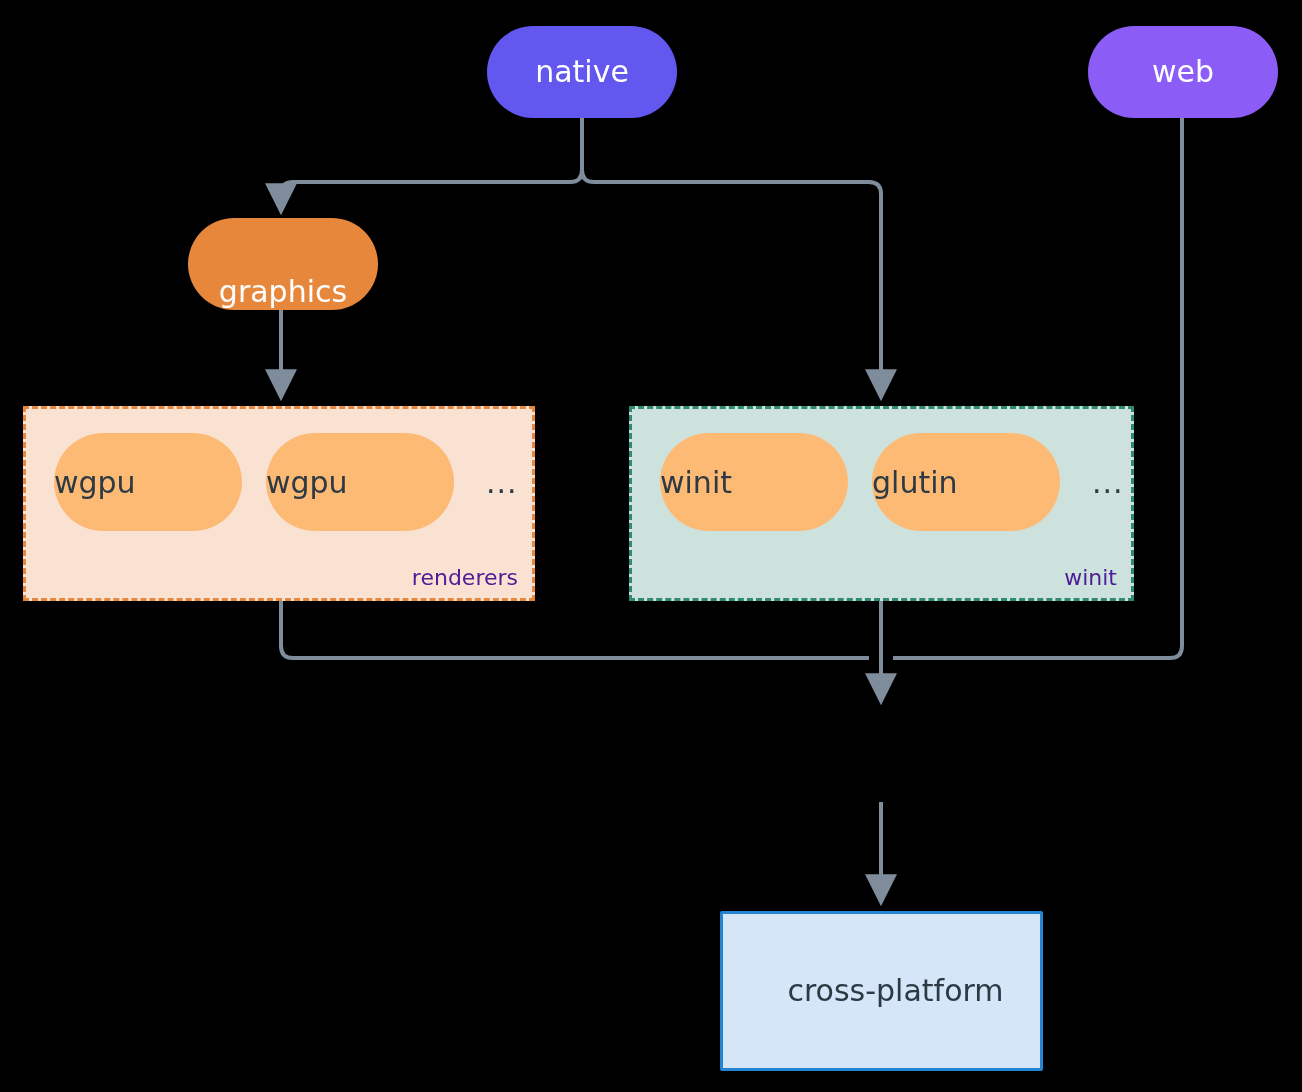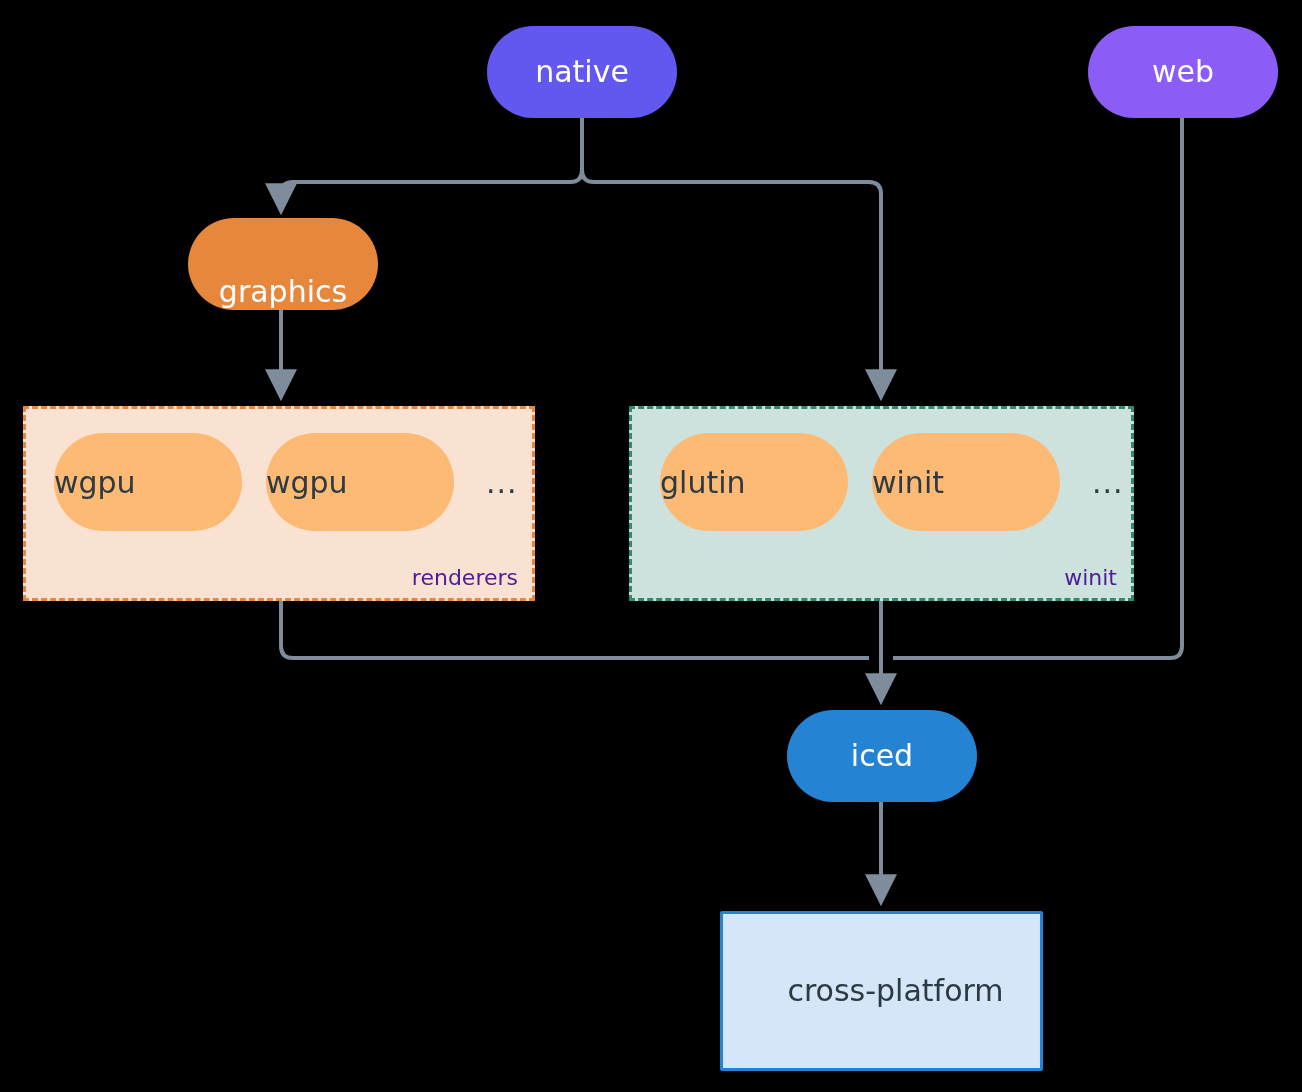--- a/index.html
+++ b/index.html
@@ -171,31 +171,28 @@
         <span>wgpu</span>
       </div>
       <span class="ellipsis">...</span>
     </div>
     <span class="group-label">renderers</span>
   </div>
 
   <div class="group group-shells">
     <div class="group-items">
       <div class="chip">
-        <span>glutin</span>
+        <span>winit</span>
       </div>
       <div class="chip">
-        <span>winit</span>
+        <span>glutin</span>
       </div>
       <span class="ellipsis">...</span>
     </div>
     <span class="group-label">winit</span>
   </div>
 
-  <div class="node pill pill-iced">
-    <span>iced</span>
-  </div>
 
   <div class="node box-app">
     <span class="line">cross-platform</span>
   </div>
 
 </div>
 
 </body></html>

